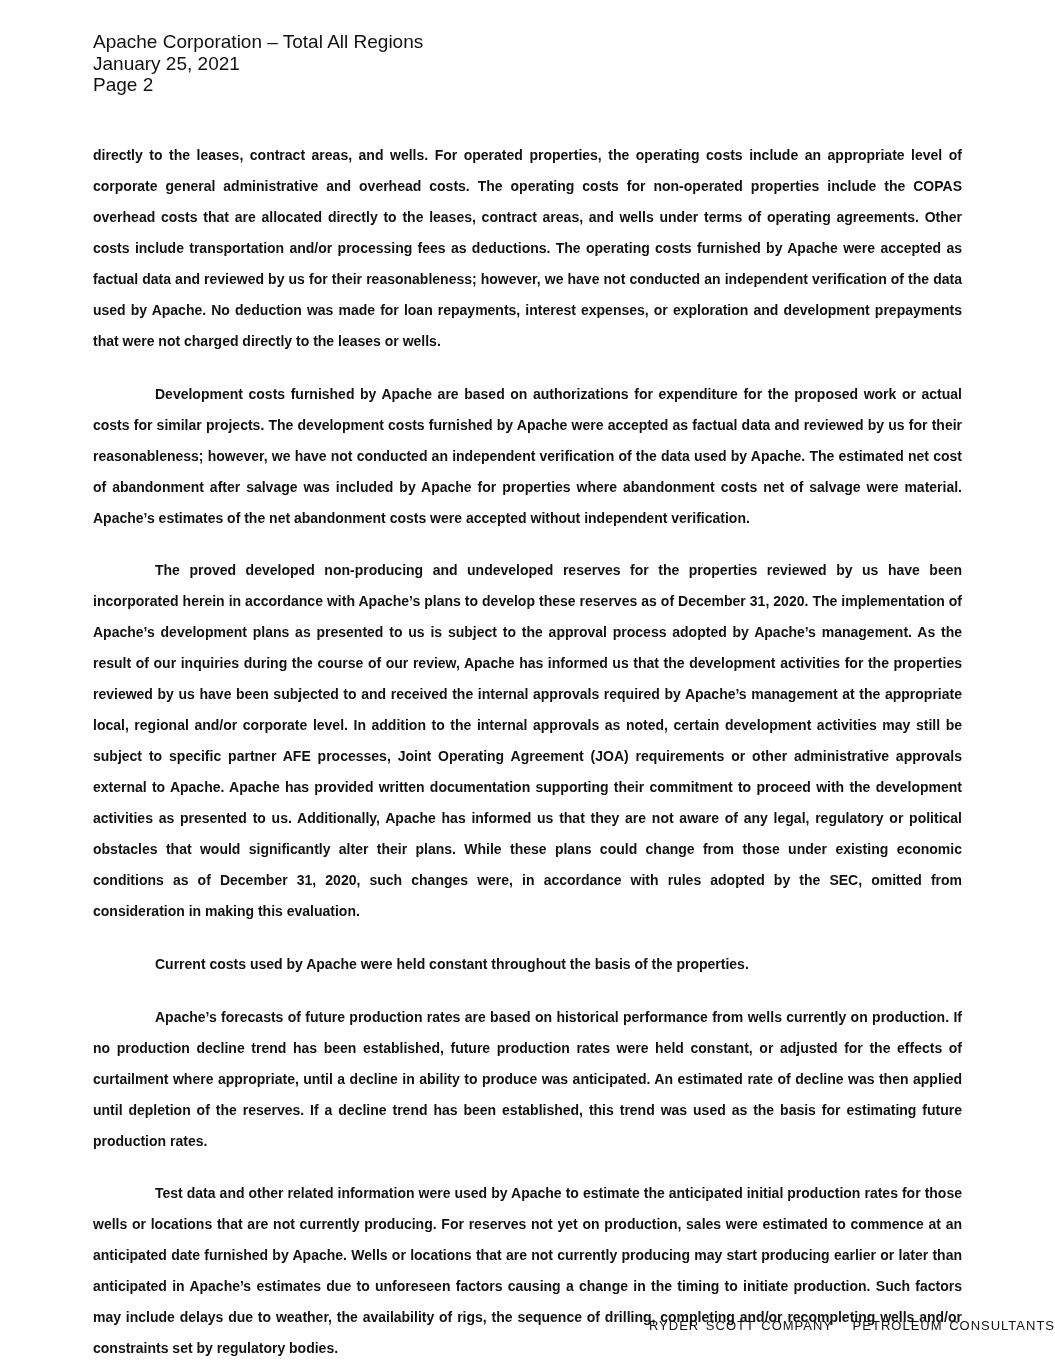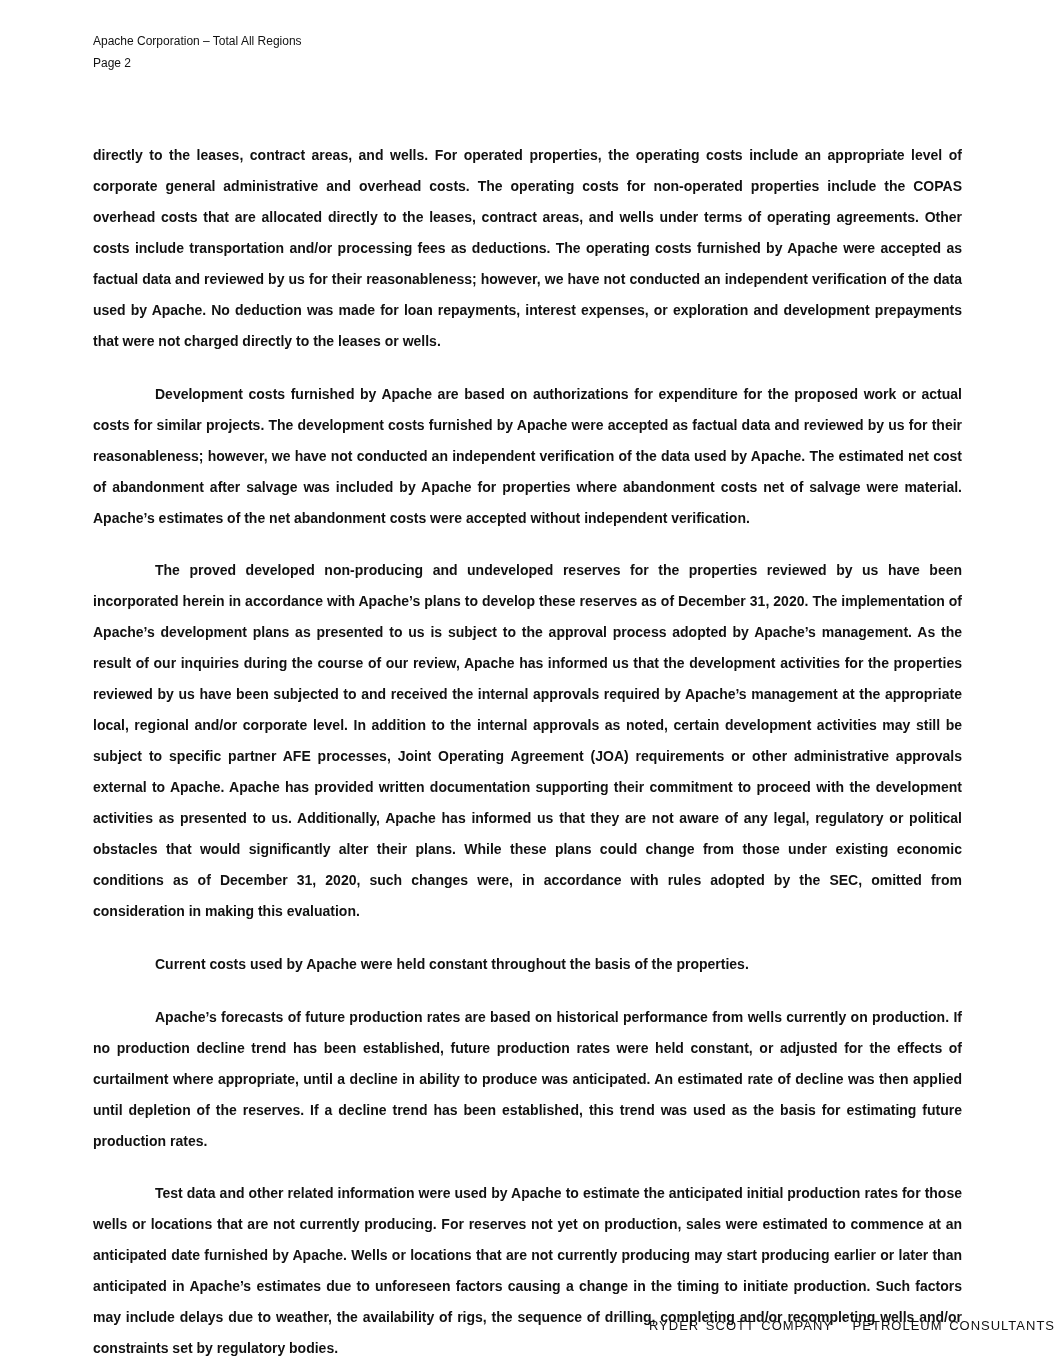--- a/index.html
+++ b/index.html
@@ -1,39 +1,40 @@
 <!DOCTYPE html>
 <html><head>
   <meta charset="utf-8">
   <style>
     html, body { margin: 0; padding: 0; background: #ffffff; }
     body { width: 1055px; height: 1365px; position: relative; overflow: hidden; color: #111; }
     .header {
       position: absolute; left: 93px; top: 31px;
-      font-family: "Liberation Sans", sans-serif; font-size: 12px; line-height: 21.7px;
+      font-family: "Liberation Sans", sans-serif; font-size: 19px; line-height: 21.7px;
     }
     .body {
       position: absolute; left: 93px; top: 140px; width: 869px;
       font-family: "Liberation Sans", sans-serif; font-size: 14px; line-height: 31px;
       text-align: justify;
       font-weight: bold;
     }
     .body p { margin: 0 0 21.7px 0; }
     .body p.indent { text-indent: 62px; }
     .footer {
       position: absolute; left: 0; width: 1055px; top: 1318px; text-align: right;
       font-family: "Liberation Sans", sans-serif; font-size: 13px; letter-spacing: 1px;
       word-spacing: 2px;
     }
   </style>
 </head>
 <body>
 
 <div class="header">
   <div>Apache Corporation – Total All Regions</div>
+  <div>January 25, 2021</div>
   <div>Page 2</div>
 </div>
 
 <div class="body">
   <p>directly to the leases, contract areas, and wells.  For operated properties, the operating costs include an appropriate level of corporate general administrative and overhead costs.  The operating costs for non-operated properties include the COPAS overhead costs that are allocated directly to the leases, contract areas, and wells under terms of operating agreements.  Other costs include transportation and/or processing fees as deductions.  The operating costs furnished by Apache were accepted as factual data and reviewed by us for their reasonableness; however, we have not conducted an independent verification of the data used by Apache.  No deduction was made for loan repayments, interest expenses, or exploration and development prepayments that were not charged directly to the leases or wells.</p>
   <p class="indent">Development costs furnished by Apache are based on authorizations for expenditure for the proposed work or actual costs for similar projects.  The development costs furnished by Apache were accepted as factual data and reviewed by us for their reasonableness; however, we have not conducted an independent verification of the data used by Apache.  The estimated net cost of abandonment after salvage was included by Apache for properties where abandonment costs net of salvage were material.  Apache’s estimates of the net abandonment costs were accepted without independent verification.</p>
   <p class="indent">The proved developed non-producing and undeveloped reserves for the properties reviewed by us have been incorporated herein in accordance with Apache’s plans to develop these reserves as of December 31, 2020.  The implementation of Apache’s development plans as presented to us is subject to the approval process adopted by Apache’s management.  As the result of our inquiries during the course of our review, Apache has informed us that the development activities for the properties reviewed by us have been subjected to and received the internal approvals required by Apache’s management at the appropriate local, regional and/or corporate level.  In addition to the internal approvals as noted, certain development activities may still be subject to specific partner AFE processes, Joint Operating Agreement (JOA) requirements or other administrative approvals external to Apache.  Apache has provided written documentation supporting their commitment to proceed with the development activities as presented to us.  Additionally, Apache has informed us that they are not aware of any legal, regulatory or political obstacles that would significantly alter their plans.  While these plans could change from those under existing economic conditions as of December 31, 2020, such changes were, in accordance with rules adopted by the SEC, omitted from consideration in making this evaluation.</p>
   <p class="indent">Current costs used by Apache were held constant throughout the basis of the properties.</p>
   <p class="indent">Apache’s forecasts of future production rates are based on historical performance from wells currently on production.  If no production decline trend has been established, future production rates were held constant, or adjusted for the effects of curtailment where appropriate, until a decline in ability to produce was anticipated.  An estimated rate of decline was then applied until depletion of the reserves.  If a decline trend has been established, this trend was used as the basis for estimating future production rates.</p>
   <p class="indent">Test data and other related information were used by Apache to estimate the anticipated initial production rates for those wells or locations that are not currently producing.  For reserves not yet on production, sales were estimated to commence at an anticipated date furnished by Apache.  Wells or locations that are not currently producing may start producing earlier or later than anticipated in Apache’s estimates due to unforeseen factors causing a change in the timing to initiate production.  Such factors may include delays due to weather, the availability of rigs, the sequence of drilling, completing and/or recompleting wells and/or constraints set by regulatory bodies.</p>

